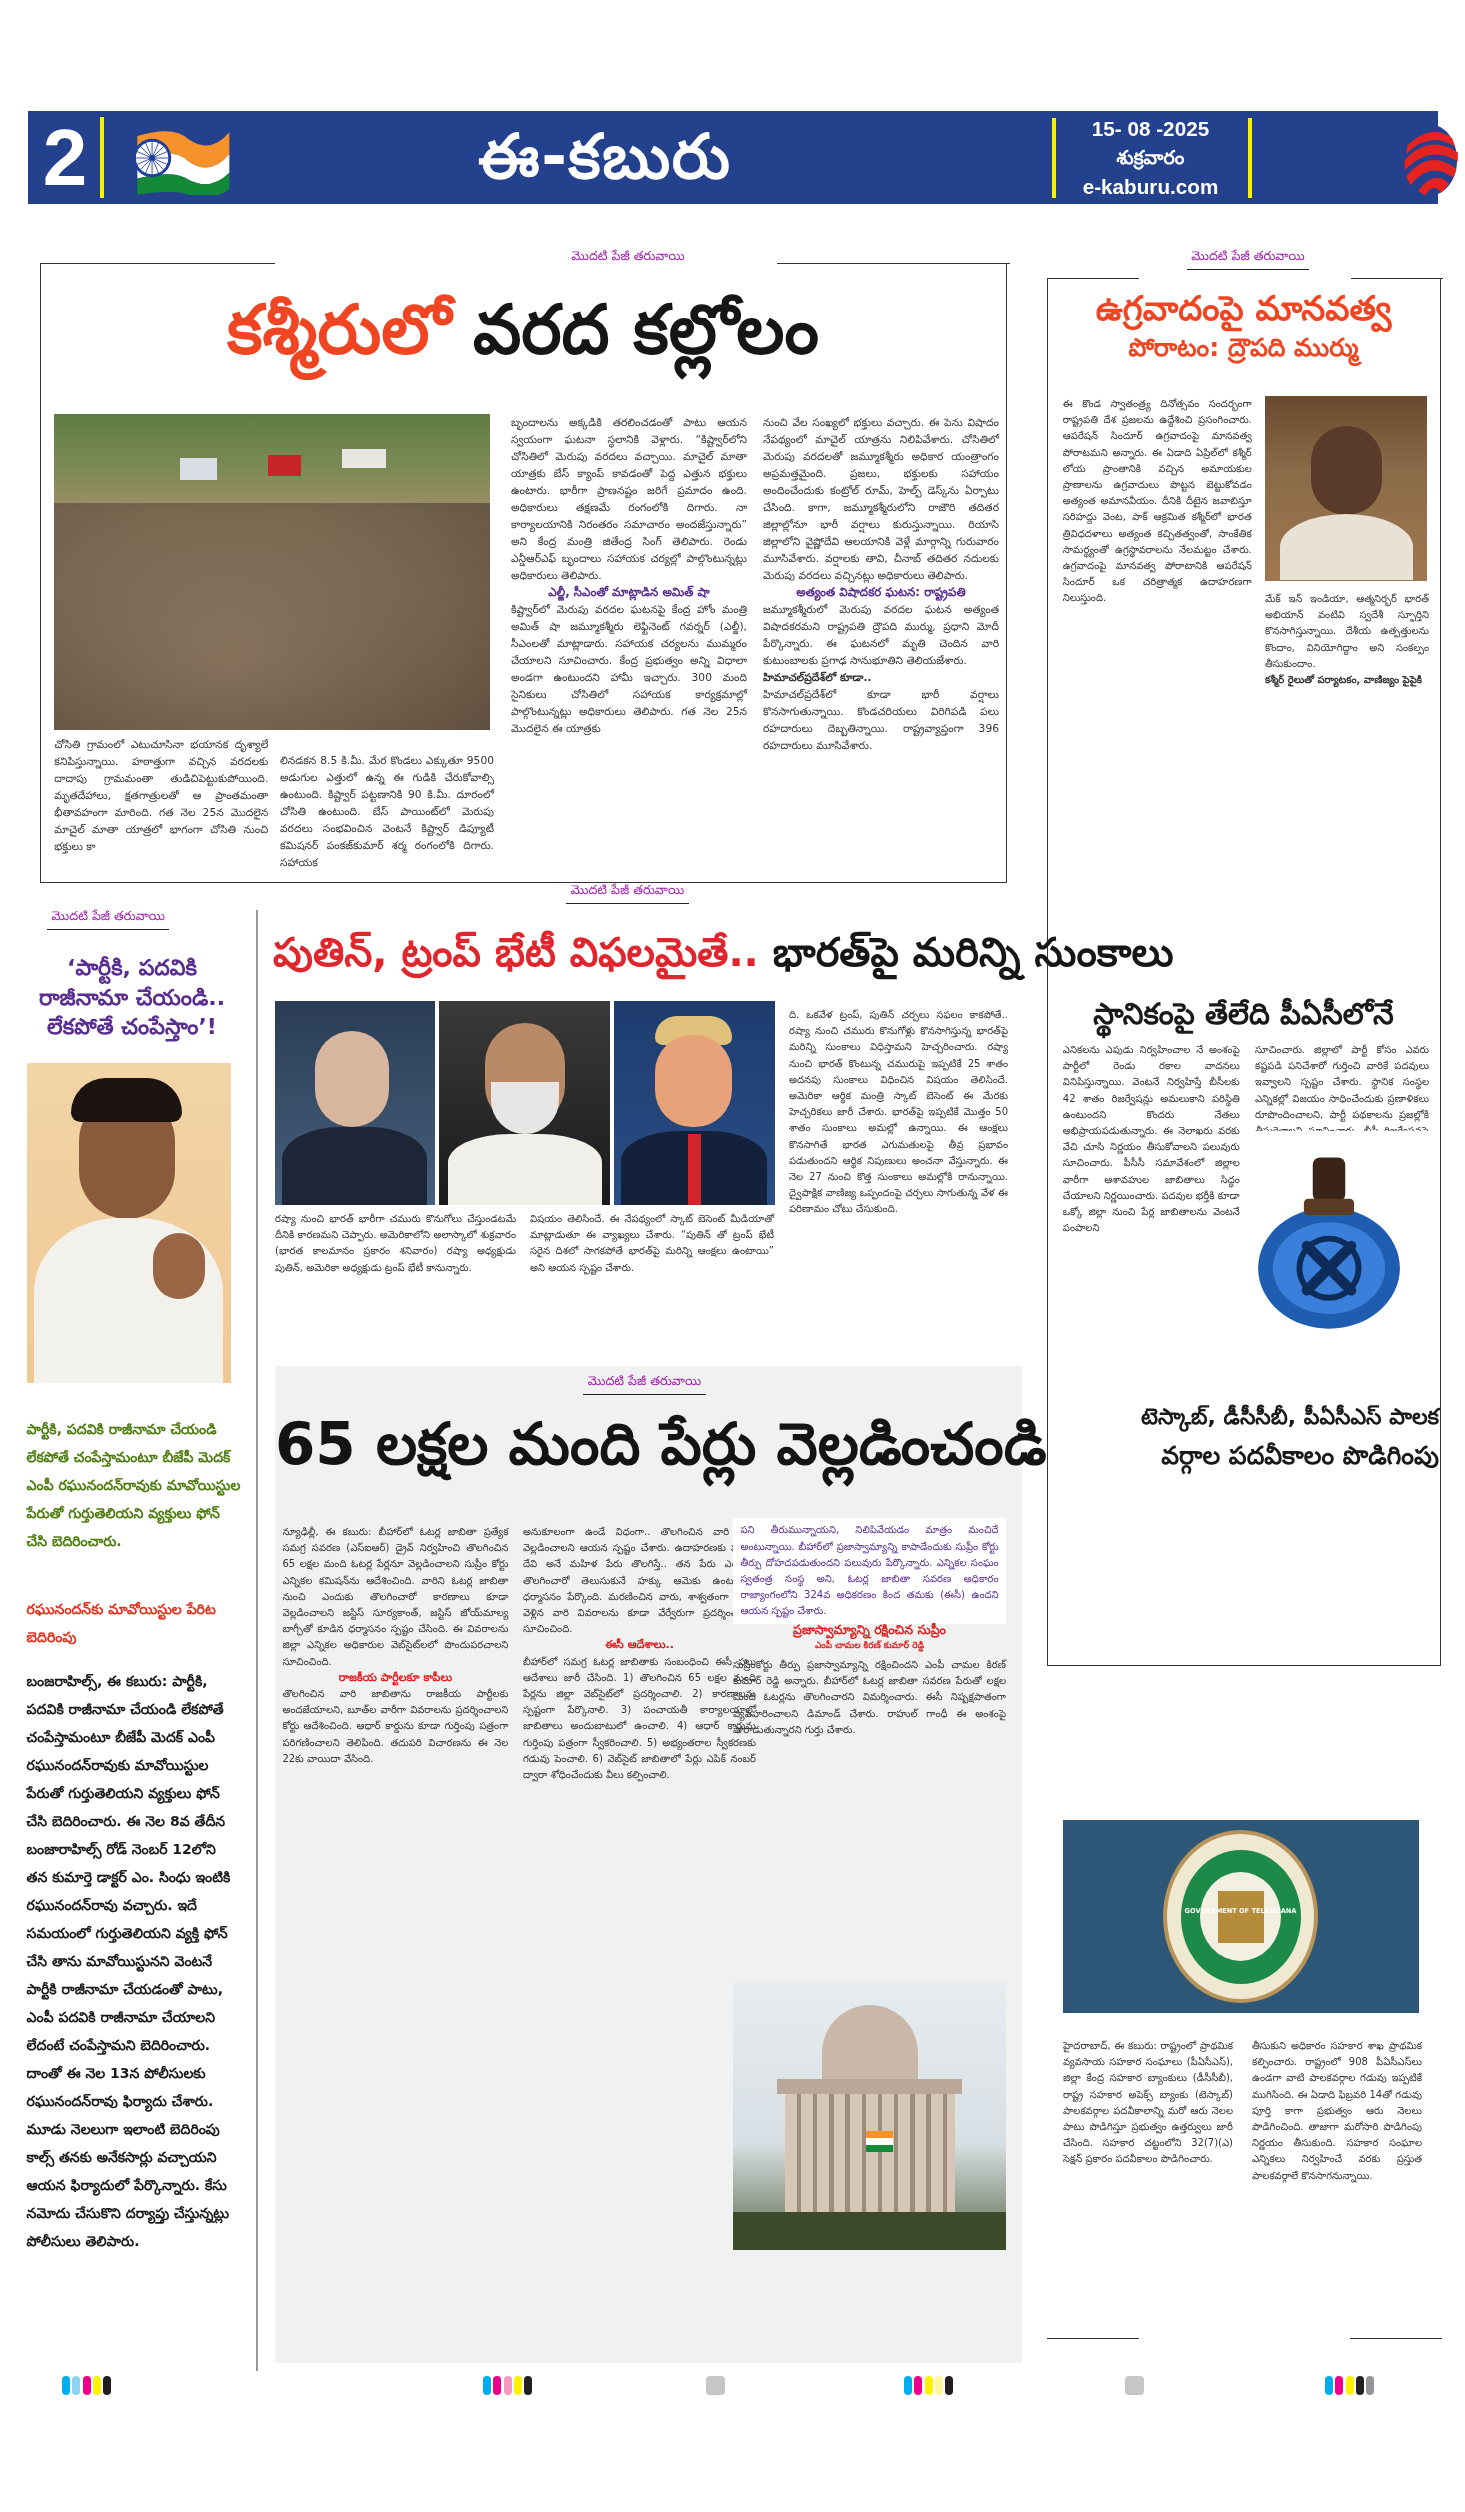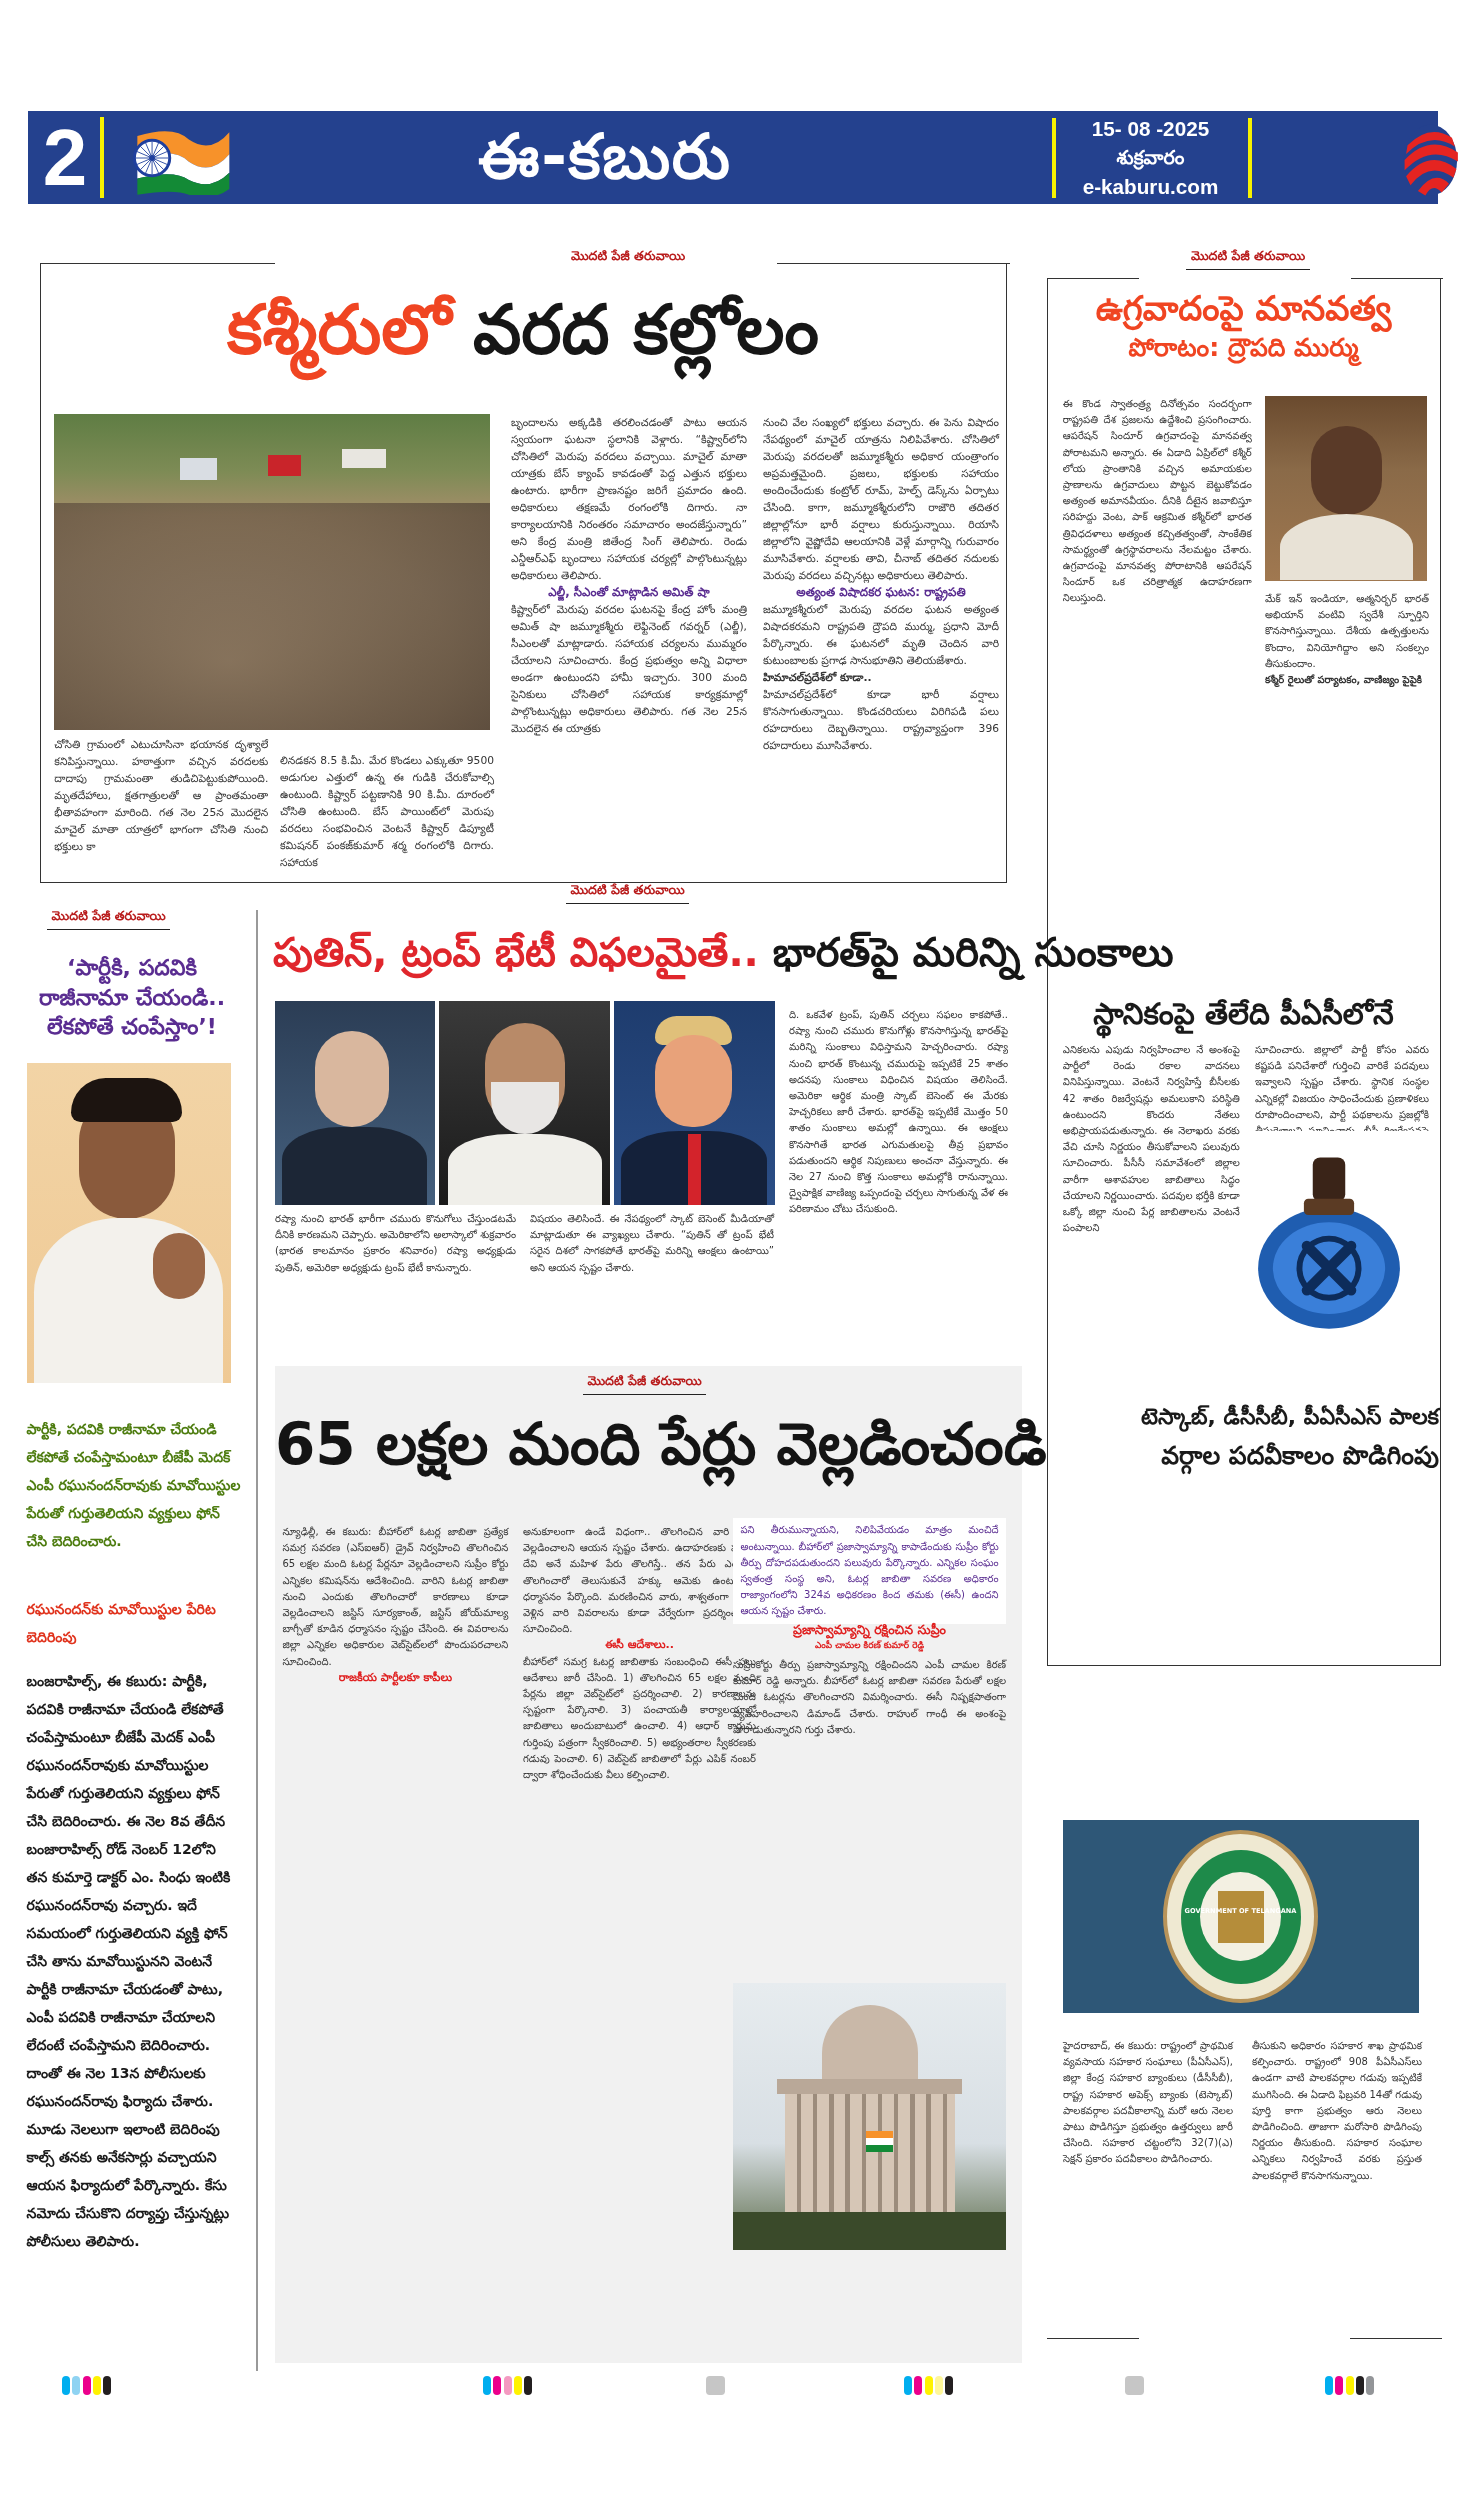--- a/index.html
+++ b/index.html
@@ -14,21 +14,21 @@
   .ybar { background: #f7f200; width: 4.4px; }
   .flag { left: 102px; top: 10.3px; width: 103px; height: 74px; }
   .brand { left: 450px; top: 7.4px; color: #fff; font-weight: bold; font-size: 62px; line-height: 77px; letter-spacing: 1.5px; }
   .datebox { left: 1034px; top: 4.4px; width: 177px; text-align: center; color: #fff; font-family: "Liberation Sans", sans-serif; }
   .datebox .d { font-size: 20.7px; font-weight: bold; line-height: 28px; }
   .datebox .w { font-size: 19px; font-weight: bold; line-height: 29.5px; }
   .datebox .u { font-size: 20.7px; font-weight: bold; line-height: 28px; }
   .globe { left: 1372px; top: 11.8px; width: 61px; height: 74px; }
 
   
-  .tag { font-size: 12.6px; color: #b91c1c; text-align: center; font-weight: bold; }
+  .tag { font-size: 12.6px; color: #a21caf; text-align: center; }
   .tag span { display: inline-block; border-bottom: 1.5px solid #222; padding: 0 4.4px 3px; }
 
   .box { border: 1.5px solid #333; background: #fff; }
 
   .cols { column-gap: 19px; font-size: 10.7px; line-height: 17px; color: #333; text-align: justify; }
   .sub-purple { color: #5a2d91; font-weight: bold; text-align: center; font-size: 11.8px; }
   .sub-red { color: #e02020; font-weight: bold; text-align: center; }
 
   .photo { background: #888; overflow: hidden; }
   .caption { font-size: 10.7px; line-height: 17px; color: #333; }
@@ -195,20 +195,21 @@
 <div class="abs" style="left:26.6px;top:1415px;width:214px;color:#4d7c0f;font-size:14px;line-height:28px;font-weight:bold;">పార్టీకి, పదవికి రాజీనామా చేయండి లేకపోతే చంపేస్తామంటూ బీజేపీ మెదక్ ఎంపీ రఘునందన్‌రావుకు మావోయిస్టుల పేరుతో గుర్తుతెలియని వ్యక్తులు ఫోన్ చేసి బెదిరించారు.</div>
 <div class="abs" style="left:26.6px;top:1595px;width:214px;color:#e0321c;font-size:14px;line-height:28px;font-weight:bold;">రఘునందన్‌కు మావోయిస్టుల పేరిట బెదిరింపు</div>
 <div class="abs" style="left:26.6px;top:1667px;width:214px;color:#1a1a1a;font-size:14px;line-height:28px;font-weight:bold;">బంజరాహిల్స్, ఈ కబురు: పార్టీకి, పదవికి రాజీనామా చేయండి లేకపోతే చంపేస్తామంటూ బీజేపీ మెదక్ ఎంపీ రఘునందన్‌రావుకు మావోయిస్టుల పేరుతో గుర్తుతెలియని వ్యక్తులు ఫోన్ చేసి బెదిరించారు. ఈ నెల 8వ తేదీన బంజారాహిల్స్ రోడ్ నెంబర్ 12లోని తన కుమార్తె డాక్టర్ ఎం. సింధు ఇంటికి రఘునందన్‌రావు వచ్చారు. ఇదే సమయంలో గుర్తుతెలియని వ్యక్తి ఫోన్ చేసి తాను మావోయిస్టునని వెంటనే పార్టీకి రాజీనామా చేయడంతో పాటు, ఎంపీ పదవికి రాజీనామా చేయాలని లేదంటే చంపేస్తామని బెదిరించారు. దాంతో ఈ నెల 13న పోలీసులకు రఘునందన్‌రావు ఫిర్యాదు చేశారు. మూడు నెలలుగా ఇలాంటి బెదిరింపు కాల్స్ తనకు అనేకసార్లు వచ్చాయని ఆయన ఫిర్యాదులో పేర్కొన్నారు. కేసు నమోదు చేసుకొని దర్యాప్తు చేస్తున్నట్లు పోలీసులు తెలిపారు.</div>
 
 <div class="abs" style="left:275px;top:1366px;width:747px;height:997px;background:#f1f1f1;">
   <div class="abs tag" style="left:281px;top:7.4px;width:177px;"><span>మొదటి పేజీ తరువాయి</span></div>
   <div class="abs" style="left:0;top:38px;width:747px;text-align:center;font-size:58px;line-height:81px;font-weight:bold;color:#141414;white-space:nowrap;">65 లక్షల మంది పేర్లు వెల్లడించండి</div>
   <div class="abs cols" style="left:7.4px;top:158px;width:226px;font-size:10px;line-height:16.2px;">
     <p>న్యూఢిల్లీ, ఈ కబురు: బీహార్‌లో ఓటర్ల జాబితా ప్రత్యేక సమగ్ర సవరణ (ఎస్ఐఆర్) డ్రైవ్ నిర్వహించి తొలగించిన 65 లక్షల మంది ఓటర్ల పేర్లనూ వెల్లడించాలని సుప్రీం కోర్టు ఎన్నికల కమిషన్‌ను ఆదేశించింది. వారిని ఓటర్ల జాబితా నుంచి ఎందుకు తొలగించారో కారణాలు కూడా వెల్లడించాలని జస్టిస్ సూర్యకాంత్, జస్టిస్ జోయ్‌మాల్య బాగ్చీతో కూడిన ధర్మాసనం స్పష్టం చేసింది. ఈ వివరాలను జిల్లా ఎన్నికల అధికారుల వెబ్‌సైట్‌లలో పొందుపరచాలని సూచించింది.</p>
     <p class="sub-red" style="font-size:11px;">రాజకీయ పార్టీలకూ కాపీలు</p>
+    <p>తొలగించిన వారి జాబితాను రాజకీయ పార్టీలకు అందజేయాలని, బూత్‌ల వారీగా వివరాలను ప్రదర్శించాలని కోర్టు ఆదేశించింది. ఆధార్ కార్డును కూడా గుర్తింపు పత్రంగా పరిగణించాలని తెలిపింది. తదుపరి విచారణను ఈ నెల 22కు వాయిదా వేసింది.</p>
   </div>
   <div class="abs cols" style="left:248px;top:158px;width:233px;font-size:10px;line-height:16.2px;">
     <p>అనుకూలంగా ఉండే విధంగా.. తొలగించిన వారి పేర్లు వెల్లడించాలని ఆయన స్పష్టం చేశారు. ఉదాహరణకు పూనం దేవి అనే మహిళ పేరు తొలగిస్తే.. తన పేరు ఎందుకు తొలగించారో తెలుసుకునే హక్కు ఆమెకు ఉంటుందని ధర్మాసనం పేర్కొంది. మరణించిన వారు, శాశ్వతంగా వలస వెళ్లిన వారి వివరాలను కూడా వేర్వేరుగా ప్రదర్శించాలని సూచించింది.</p>
     <p class="sub-red" style="font-size:11px;">ఈసీ ఆదేశాలు..</p>
     <p>బీహార్‌లో సమగ్ర ఓటర్ల జాబితాకు సంబంధించి ఈసీ పలు ఆదేశాలు జారీ చేసింది. 1) తొలగించిన 65 లక్షల మంది పేర్లను జిల్లా వెబ్‌సైట్‌లో ప్రదర్శించాలి. 2) కారణాలను స్పష్టంగా పేర్కొనాలి. 3) పంచాయతీ కార్యాలయాల్లో జాబితాలు అందుబాటులో ఉంచాలి. 4) ఆధార్ కార్డును గుర్తింపు పత్రంగా స్వీకరించాలి. 5) అభ్యంతరాల స్వీకరణకు గడువు పెంచాలి. 6) వెబ్‌సైట్ జాబితాలో పేర్లు ఎపిక్ నంబర్ ద్వారా శోధించేందుకు వీలు కల్పించాలి.</p>
   </div>
   <div class="abs" style="left:458px;top:152px;width:273px;background:#fff;padding:4.4px 7.4px;font-size:10px;line-height:16.2px;color:#5a2d91;text-align:justify;">పని తీరుమున్నాయని, నిలిపివేయడం మాత్రం మంచిదే అంటున్నాయి. బీహార్‌లో ప్రజాస్వామ్యాన్ని కాపాడేందుకు సుప్రీం కోర్టు తీర్పు దోహదపడుతుందని పలువురు పేర్కొన్నారు. ఎన్నికల సంఘం స్వతంత్ర సంస్థ అని, ఓటర్ల జాబితా సవరణ అధికారం రాజ్యాంగంలోని 324వ అధికరణం కింద తమకు (ఈసీ) ఉందని ఆయన స్పష్టం చేశారు.</div>
   <div class="abs sub-red" style="left:458px;top:254px;width:273px;font-size:12.6px;line-height:19px;">ప్రజాస్వామ్యాన్ని రక్షించిన సుప్రీం</div>
   <div class="abs sub-red" style="left:458px;top:273px;width:273px;font-size:8.9px;line-height:13.3px;">ఎంపీ చామల కిరణ్ కుమార్ రెడ్డి</div>
   <div class="abs cols" style="left:458px;top:291px;width:273px;font-size:10px;line-height:16.2px;">సుప్రీంకోర్టు తీర్పు ప్రజాస్వామ్యాన్ని రక్షించిందని ఎంపీ చామల కిరణ్ కుమార్ రెడ్డి అన్నారు. బీహార్‌లో ఓటర్ల జాబితా సవరణ పేరుతో లక్షల మంది ఓటర్లను తొలగించారని విమర్శించారు. ఈసీ నిష్పక్షపాతంగా వ్యవహరించాలని డిమాండ్ చేశారు. రాహుల్ గాంధీ ఈ అంశంపై పోరాడుతున్నారని గుర్తు చేశారు.</div>

